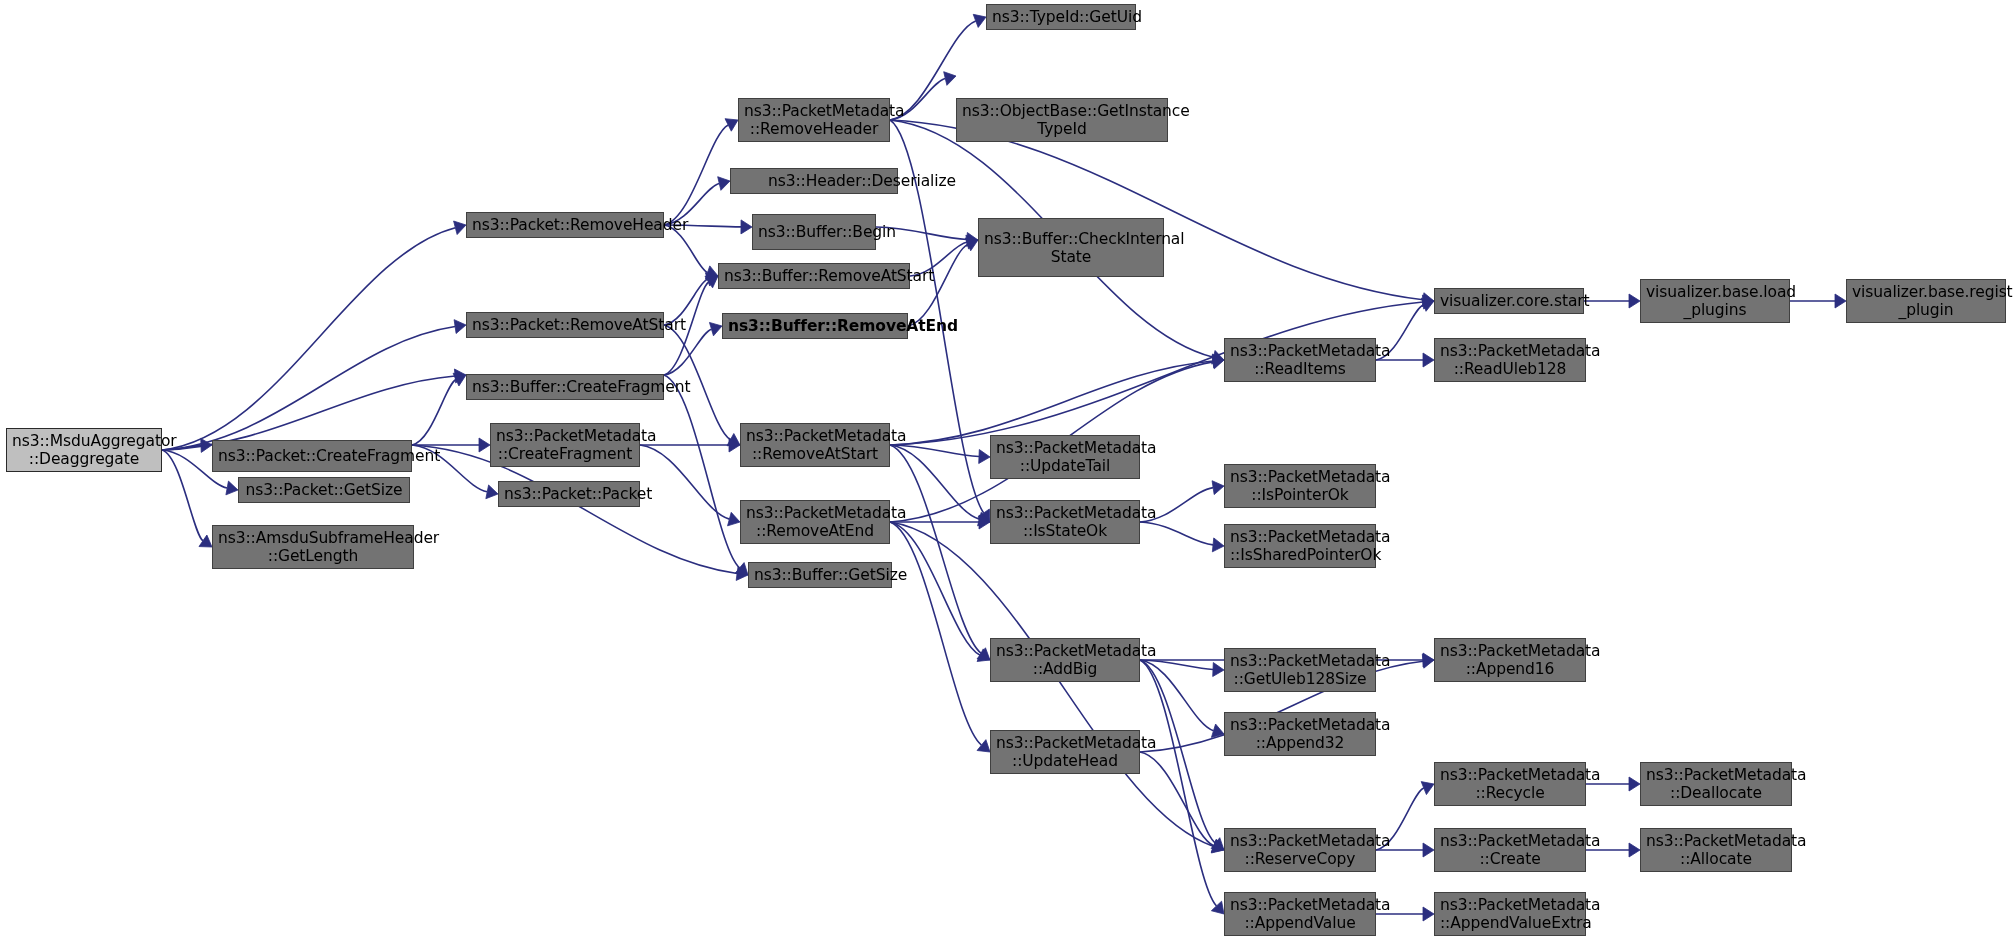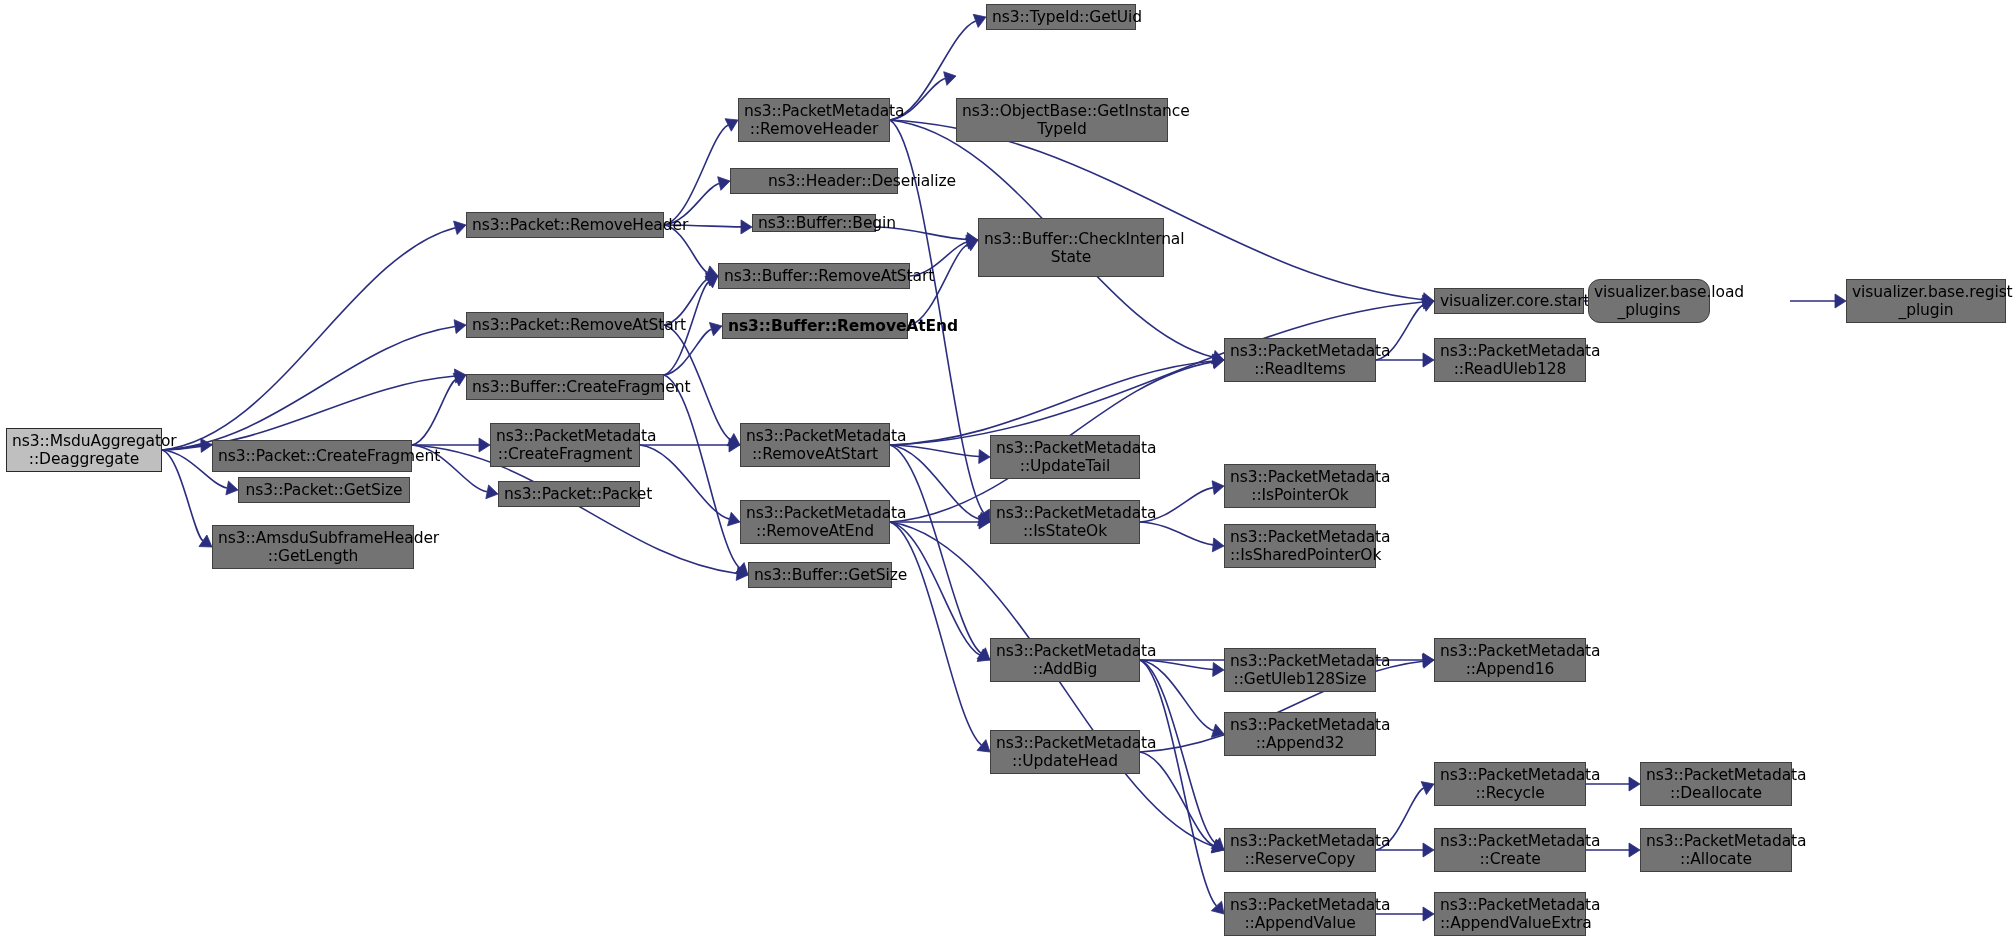--- a/index.html
+++ b/index.html
@@ -190,21 +190,21 @@
 ::GetLength</span></div>
       <div class="node-box" style="left: 466px; top: 212px; width: 198px; height: 26px;"><span class="node-label">ns3::Packet::RemoveHeader</span></div>
       <div class="node-box" style="left: 466px; top: 312px; width: 198px; height: 26px;"><span class="node-label">ns3::Packet::RemoveAtStart</span></div>
       <div class="node-box" style="left: 466px; top: 374px; width: 198px; height: 26px;"><span class="node-label">ns3::Buffer::CreateFragment</span></div>
       <div class="node-box" style="left: 490px; top: 423px; width: 150px; height: 44px;"><span class="node-label">ns3::PacketMetadata
 ::CreateFragment</span></div>
       <div class="node-box" style="left: 498px; top: 481px; width: 142px; height: 26px;"><span class="node-label">ns3::Packet::Packet</span></div>
       <div class="node-box" style="left: 738px; top: 98px; width: 152px; height: 44px;"><span class="node-label">ns3::PacketMetadata
 ::RemoveHeader</span></div>
       <div class="node-box" style="left: 730px; top: 168px; width: 168px; height: 26px; padding-left: 32px;"><span class="node-label">ns3::Header::Deserialize</span></div>
-      <div class="node-box" style="left: 752px; top: 214px; width: 124px; height: 18px;"><span class="node-label">ns3::Buffer::Begin</span></div>
+      <div class="node-box" style="left: 752px; top: 214px; width: 124px; height: 36px;"><span class="node-label">ns3::Buffer::Begin</span></div>
       <div class="node-box" style="left: 718px; top: 263px; width: 192px; height: 26px;"><span class="node-label">ns3::Buffer::RemoveAtStart</span></div>
       <div class="node-box" style="left: 722px; top: 313px; width: 186px; height: 26px; font-weight: bold;"><span class="node-label">ns3::Buffer::RemoveAtEnd</span></div>
       <div class="node-box" style="left: 740px; top: 423px; width: 150px; height: 44px;"><span class="node-label">ns3::PacketMetadata
 ::RemoveAtStart</span></div>
       <div class="node-box" style="left: 740px; top: 500px; width: 150px; height: 44px;"><span class="node-label">ns3::PacketMetadata
 ::RemoveAtEnd</span></div>
       <div class="node-box" style="left: 748px; top: 562px; width: 144px; height: 26px;"><span class="node-label">ns3::Buffer::GetSize</span></div>
       <div class="node-box" style="left: 986px; top: 4px; width: 150px; height: 26px;"><span class="node-label">ns3::TypeId::GetUid</span></div>
       <div class="node-box" style="left: 956px; top: 54px; width: 212px; height: 44px; margin-top: 44px;"><span class="node-label">ns3::ObjectBase::GetInstance
 TypeId</span></div>
@@ -236,21 +236,21 @@
       <div class="node-box" style="left: 1434px; top: 338px; width: 152px; height: 44px;"><span class="node-label">ns3::PacketMetadata
 ::ReadUleb128</span></div>
       <div class="node-box" style="left: 1434px; top: 638px; width: 152px; height: 44px;"><span class="node-label">ns3::PacketMetadata
 ::Append16</span></div>
       <div class="node-box" style="left: 1434px; top: 762px; width: 152px; height: 44px;"><span class="node-label">ns3::PacketMetadata
 ::Recycle</span></div>
       <div class="node-box" style="left: 1434px; top: 828px; width: 152px; height: 44px;"><span class="node-label">ns3::PacketMetadata
 ::Create</span></div>
       <div class="node-box" style="left: 1434px; top: 892px; width: 152px; height: 44px;"><span class="node-label">ns3::PacketMetadata
 ::AppendValueExtra</span></div>
-      <div class="node-box" style="left: 1588px; top: 279px; width: 122px; height: 44px; border-radius: 12px;"><span class="node-label">visualizer.base.load
+      <div class="node-box" style="left: 1640px; top: 279px; width: 150px; height: 44px;"><span class="node-label">visualizer.base.load
 _plugins</span></div>
       <div class="node-box" style="left: 1846px; top: 279px; width: 160px; height: 44px;"><span class="node-label">visualizer.base.register
 _plugin</span></div>
       <div class="node-box" style="left: 1640px; top: 762px; width: 152px; height: 44px;"><span class="node-label">ns3::PacketMetadata
 ::Deallocate</span></div>
       <div class="node-box" style="left: 1640px; top: 828px; width: 152px; height: 44px;"><span class="node-label">ns3::PacketMetadata
 ::Allocate</span></div>
     </div>
 </div>
 

